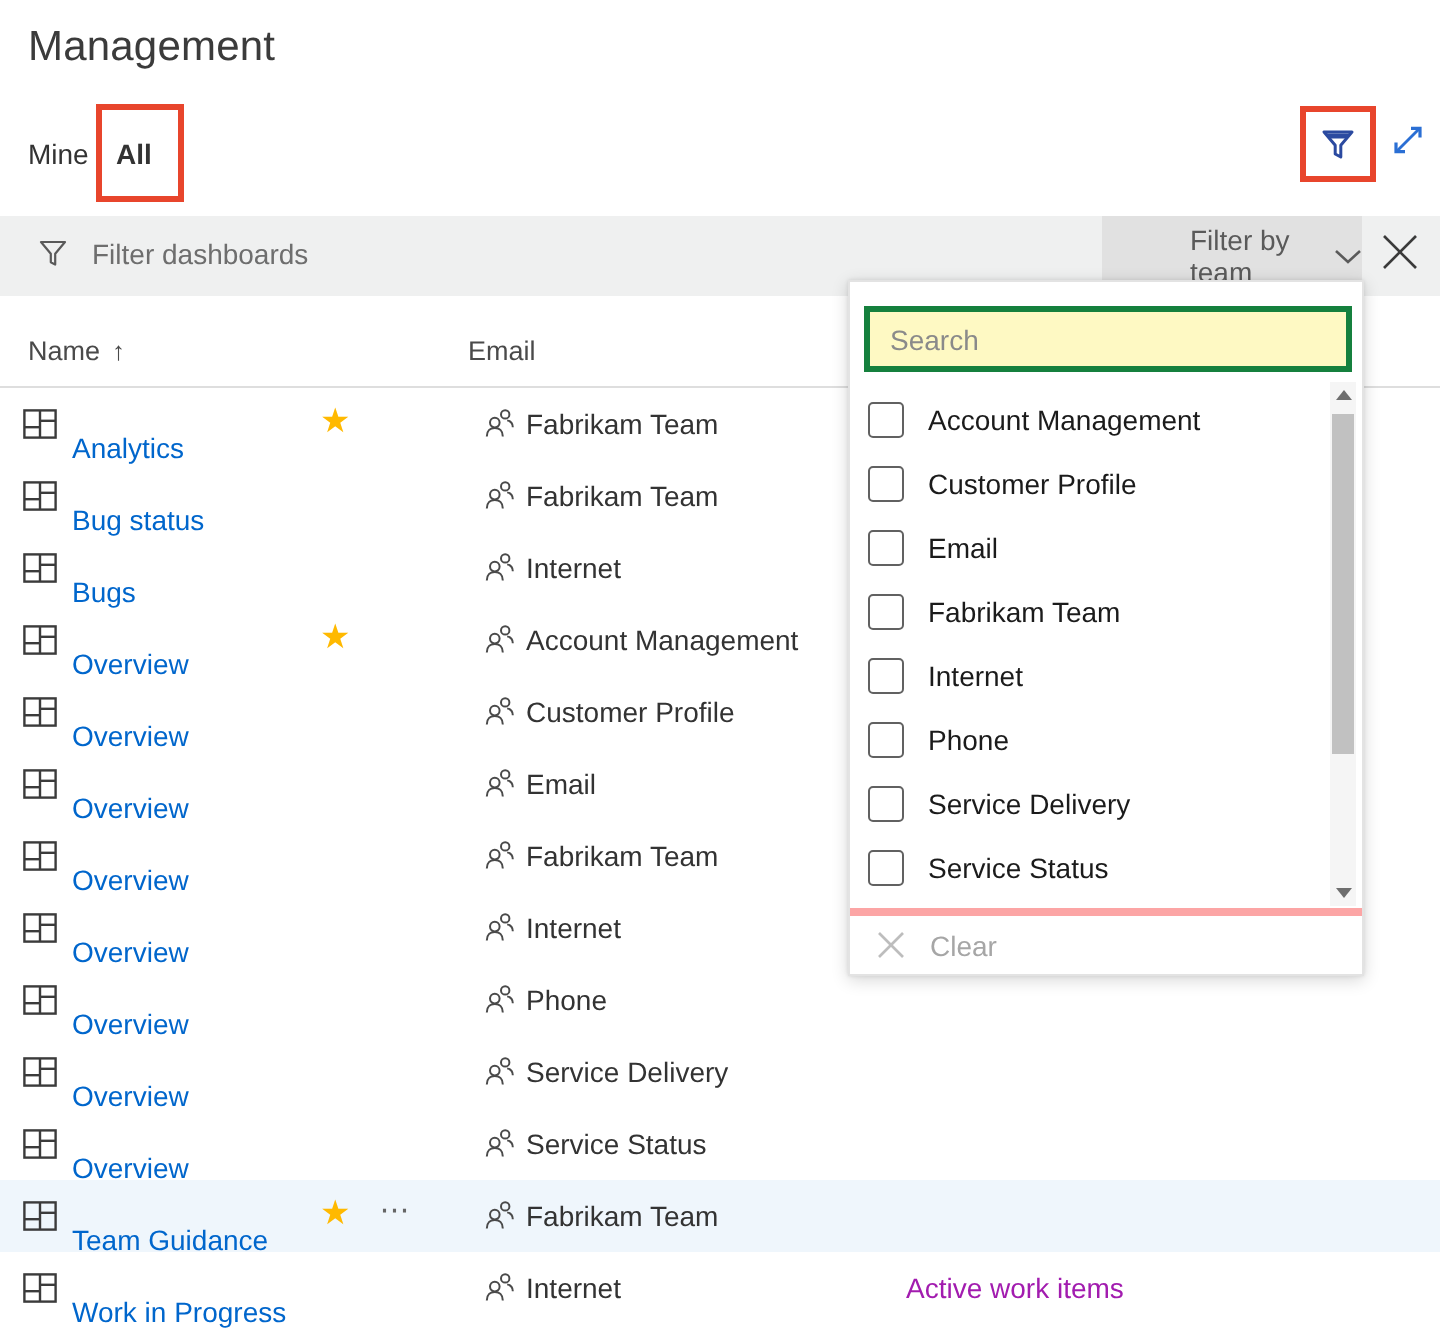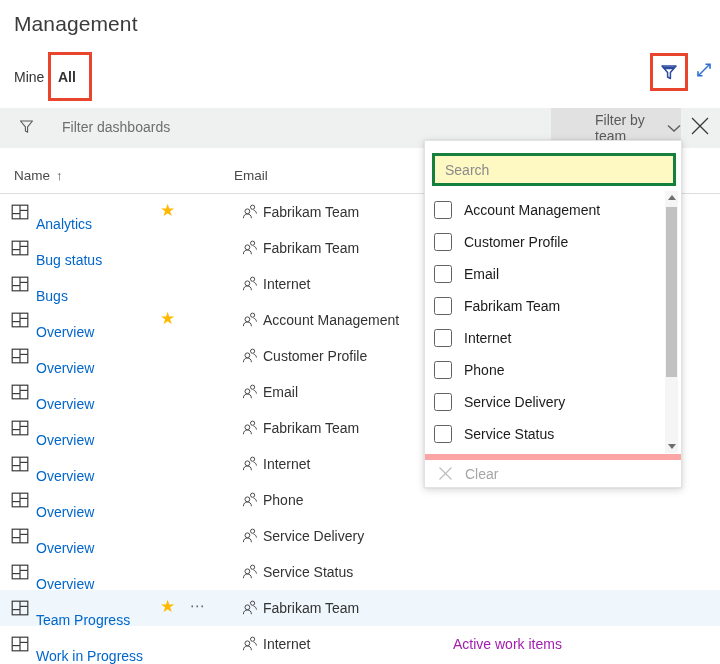--- a/index.html
+++ b/index.html
@@ -62,21 +62,21 @@
   #annot-all { left: 48px; top: 52px; width: 44px; height: 49px; }
   #annot-filter { left: 650px; top: 53px; width: 38px; height: 38px; }
 
   
   .filterbar {
     position: absolute; left: 0; top: 108px; width: 720px; height: 40px;
     background: #eff0f0;
   }
   .filterbar .fdash {
     position:absolute; left: 18px; top: 10px;
-    display:flex; align-items:center; gap: 27px; cursor:text;
+    display:flex; align-items:center; gap: 11px; cursor:text;
   }
   .filterbar .fdash .ftxt { font-size: 14px; color:#6e6e6e; }
   .filter-by-team {
     position: absolute; left: 551px; top: 108px; width: 130px; height: 40px;
     background: #e1e1e1;
     display:flex; align-items:center; justify-content:center; gap:12px;
     cursor:pointer;
     padding-left:44px;
   }
   .filter-by-team .fbt-label { font-size: 14px; color:#5a5a5a; }
@@ -163,21 +163,21 @@
     background:#c1c1c1; cursor:grab;
   }
   .arrow-up, .arrow-down {
     width:0; height:0; border-left:4px solid transparent; border-right:4px solid transparent;
   }
   .arrow-up { border-bottom:5px solid #6e6e6e; }
   .arrow-down { border-top:5px solid #6e6e6e; }
 
   .panel-clear {
     position:absolute; left:0; bottom:0; width: 256px; height: 33px;
-    border-top: 6px solid #fca5a5;
+    border-top: 4px solid #fca5a5;
     display:flex; align-items:center; gap: 11px; padding-left: 12px;
     cursor: default;
   }
   .panel-clear .clr-label { font-size:14px; color:#a6a6a6; }
 
   svg { display:block; }
 </style>
 </head>
 <body>
 
@@ -483,21 +483,21 @@
         </div>
         <div class="row selected">
           <span class="c-icon">
             <svg width="18" height="18" viewBox="0 0 18 18">
               <rect x="1.2" y="2.2" width="15.6" height="13.6" fill="none" stroke="#3b3b3b" stroke-width="1.2"></rect>
               <line x1="9" y1="2.2" x2="9" y2="15.8" stroke="#3b3b3b" stroke-width="1.2"></line>
               <line x1="9" y1="7.4" x2="16.8" y2="7.4" stroke="#3b3b3b" stroke-width="1.2"></line>
               <line x1="1.2" y1="10.6" x2="9" y2="10.6" stroke="#3b3b3b" stroke-width="1.2"></line>
             </svg>
           </span>
-          <span class="c-name">Team Progress</span>
+          <span class="c-name">Team Guidance</span>
           <span class="c-star"><span class="star">★</span></span>
           <span class="c-more">⋯</span>
           <span class="c-tmicon">
             <svg width="16" height="16" viewBox="0 0 16 16">
               <circle cx="10.6" cy="3.2" r="2.1" fill="none" stroke="#4a4a4a" stroke-width="1"></circle>
               <circle cx="5.4" cy="7.3" r="2.4" fill="none" stroke="#4a4a4a" stroke-width="1"></circle>
               <path d="M1.4 14.2 C1.4 11.3 3.2 10 5.4 10 C7.6 10 9.4 11.3 9.4 14.2" fill="none" stroke="#4a4a4a" stroke-width="1"></path>
               <path d="M11.6 6.2 C13.3 6.6 14.4 7.8 14.4 9.6" fill="none" stroke="#4a4a4a" stroke-width="1"></path>
             </svg>
           </span>

